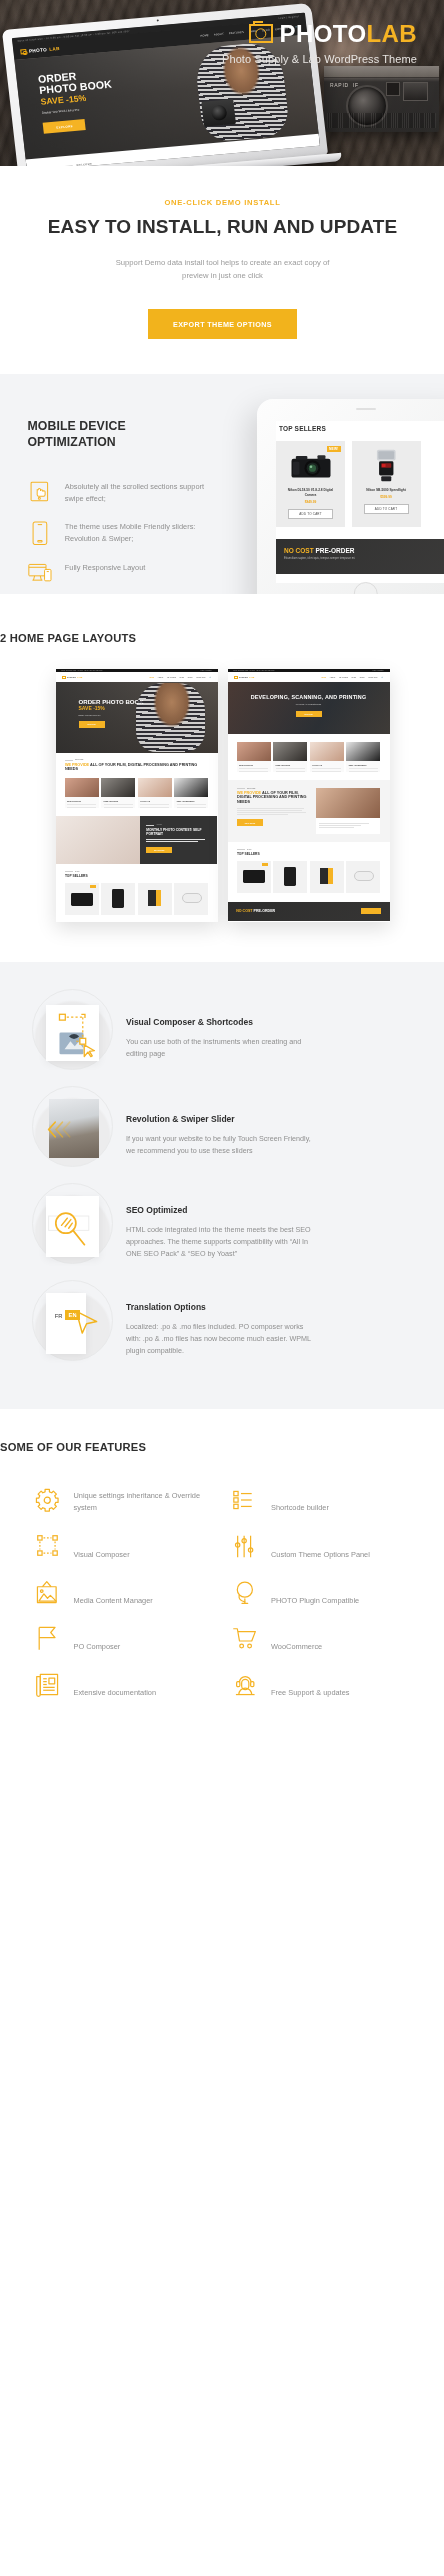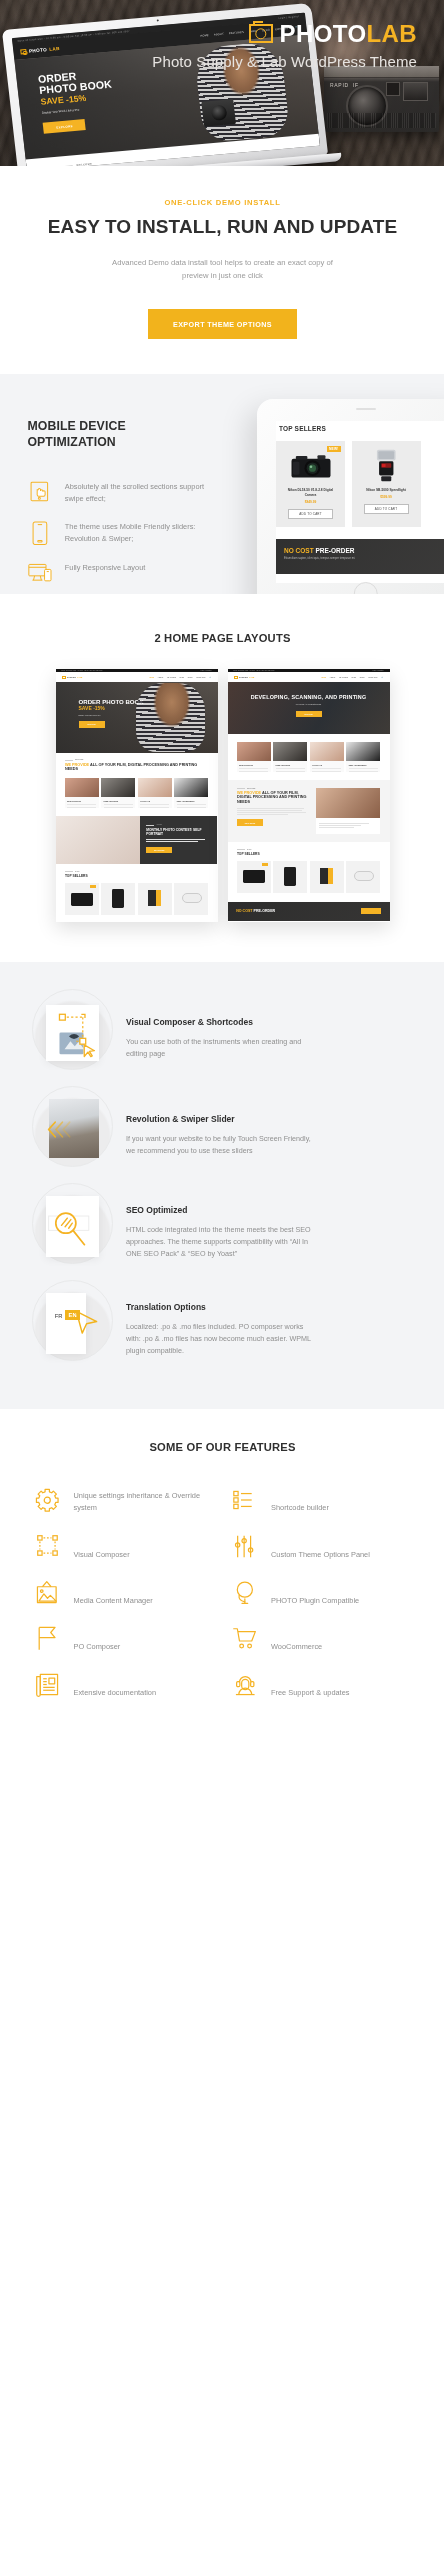--- a/index.html
+++ b/index.html
@@ -188,21 +188,21 @@
     width: 9.4px; height: 9.4px; border: 1.9px solid #f5b324; border-radius: 50%;
   }
   .brand-mark:after {
     content:""; position:absolute; left: 2.2px; top: -5.4px; width: 8px; height: 3.6px;
     background: transparent; border-top: 2.3px solid #f5b324; border-left: 2.3px solid #f5b324;
   }
   .brand-text { font-size: 24px; font-weight: 700; letter-spacing: 0.4px; line-height: 1; }
   .brand-text .a { color: #ffffff; }
   .brand-text .b { color: #f5b324; }
   .brand-tag {
-    margin-top: 7.2px; font-size: 15px; color: #e7e4e1; letter-spacing: 0.1px; font-weight: 400;
+    margin-top: 7.2px; font-size: 11px; color: #e7e4e1; letter-spacing: 0.1px; font-weight: 400;
   }
 
   
   .sec-install { background: #fff; padding: 32px 0 35px; text-align: center; }
   .eyebrow {
     font-size: 7.6px; font-weight: 700; color: #f5b324; letter-spacing: 0.7px; text-transform: uppercase;
   }
   .h-big {
     font-size: 19px; font-weight: 700; color: #2f2f2f; letter-spacing: 0.1px; margin-top: 9.4px;
   }
@@ -253,21 +253,21 @@
   .tb-bn-h em { font-style: normal; color: #f5b324; }
   .tb-bn-p { font-size: 2.7px; color: #b9b9b9; line-height: 1.7; margin-top: 2.9px; }
   .tablet-home {
     position: absolute; left: 50%; transform: translateX(-50%); bottom: 9.4px;
     width: 24.5px; height: 24.5px; border-radius: 50%; border: 1px solid #dcdcdc;
   }
   .tablet-spk { position: absolute; left: 50%; transform: translateX(-50%); top: 9.4px; width: 20px; height: 2.2px; border-radius: 1.4px; background: #e0e0e0;}
 
   
   .sec-layouts { background: #fff; padding: 38px 0 40px; }
-  .h-center { font-size: 11.2px; font-weight: 700; color: #2f2f2f; text-align: center; letter-spacing: 0.2px; }
+  .h-center { font-size: 11.2px; font-weight: 700; color: #2f2f2f; letter-spacing: 0.2px; }
   .shots { display: flex; justify-content: center; gap: 10px; margin-top: 24.5px; }
   .shot {
     width: 162px; height: 253px; background: #fff; overflow: hidden;
     box-shadow: 0 6.5px 19px rgba(0,0,0,.13);
   }
   
   .ms-top { height: 3.6px; background: #141414; display:flex; align-items:center; justify-content: space-between; padding: 0 5.8px;}
   .ms-top span { font-size: 1.6px; color: #9a9a9a; }
   .ms-nav { height: 9.4px; background: #fff; display:flex; align-items:center; justify-content: space-between; padding: 0 6.5px; }
   .ms-logo { display:flex; align-items:center; gap:1.4px; }
@@ -418,21 +418,21 @@
           <span class="a">PHOTO</span><span class="b">LAB</span>
         </span>
       </div>
       <div class="brand-tag">Photo Supply &amp; Lab WordPress Theme</div>
     </div>
   </section>
 
   <section class="sec-install">
     <div class="eyebrow">ONE-CLICK DEMO INSTALL</div>
     <h2 class="h-big">EASY TO INSTALL, RUN AND UPDATE</h2>
-    <p class="lead">Advanced Demo data install tool helps to create an exact copy of preview in just one click</p>
+    <p class="lead">Support Demo data install tool helps to create an exact copy of preview in just one click</p>
     <button class="btn-primary">EXPORT THEME OPTIONS</button>
   </section>
 
   <section class="sec-mobile">
 
     <div class="tablet">
       <div class="tablet-spk"></div>
       <div class="tablet-screen">
         <div class="tb-title">TOP SELLERS</div>
         <div class="tb-row">

